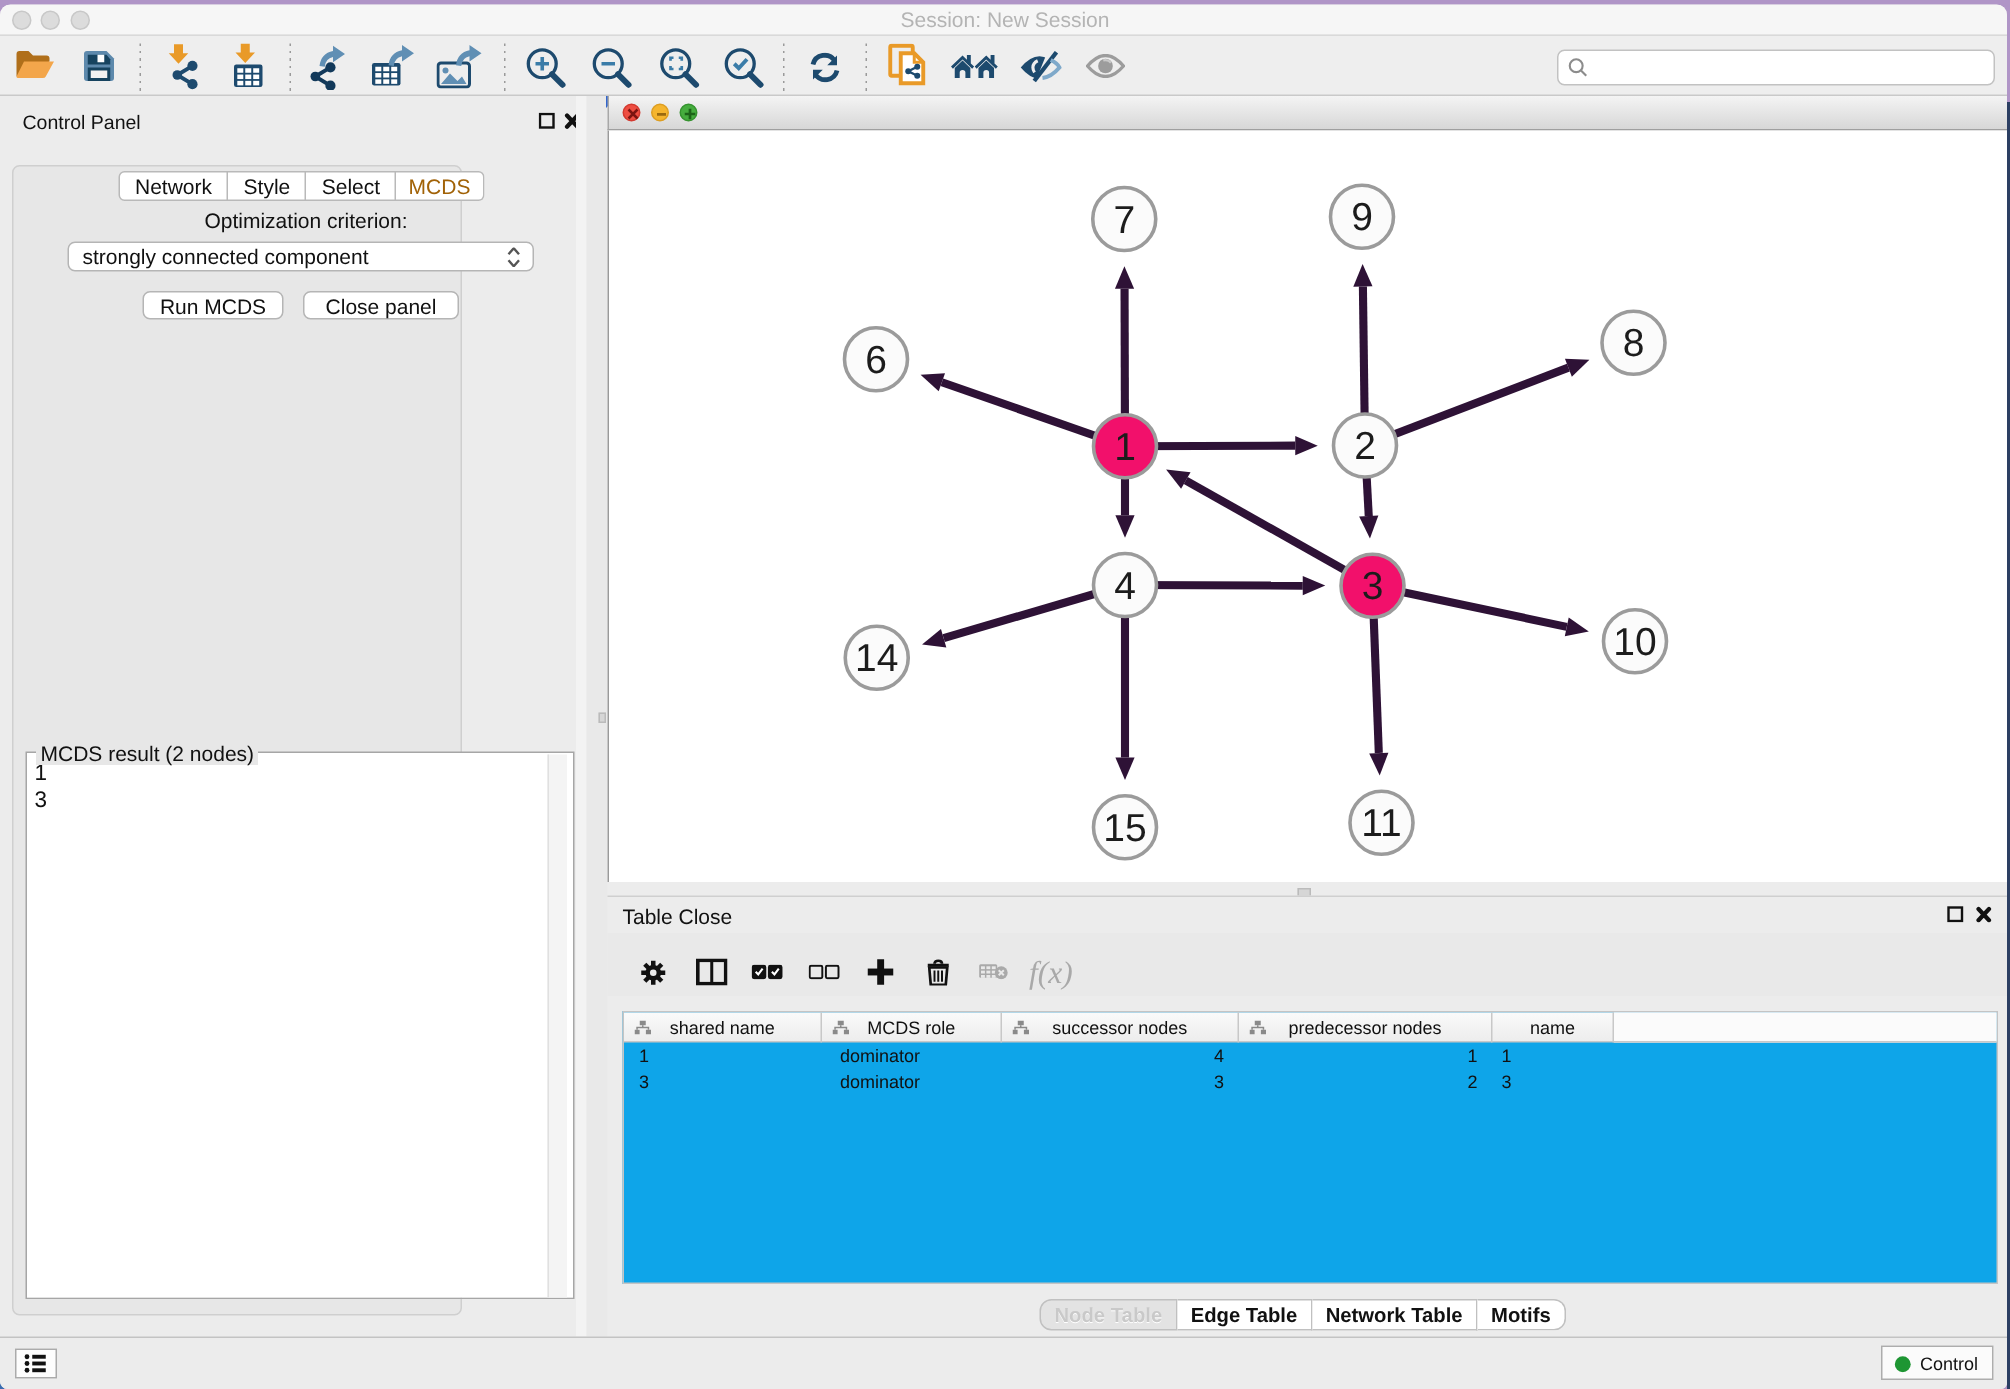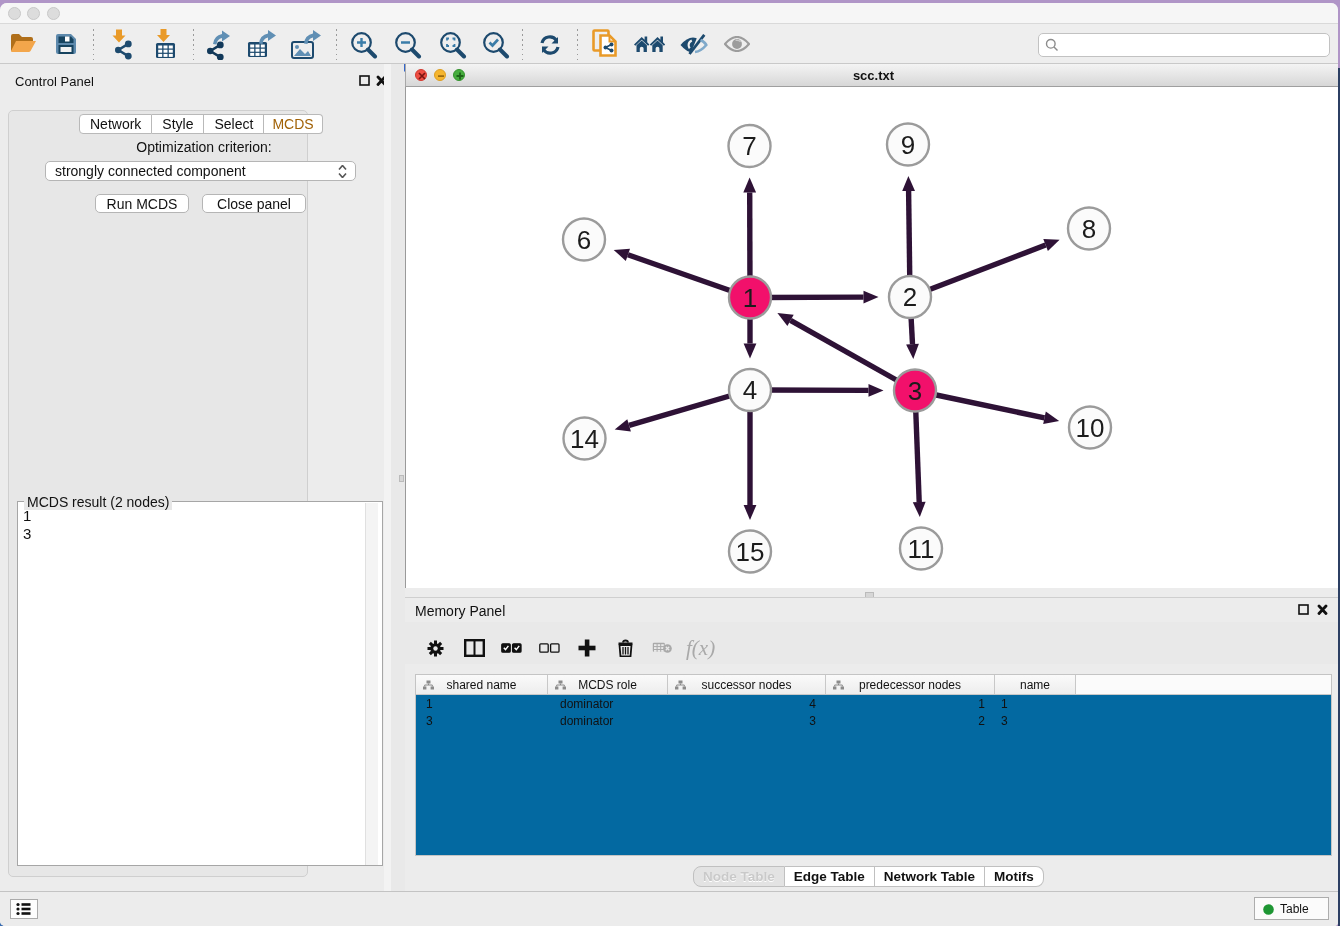--- a/index.html
+++ b/index.html
@@ -38,21 +38,21 @@
 .light { position:absolute; top:5px; width:12px; height:12px; border-radius:50%; }
 #net-title { position:absolute; left:0; top:4px; width:935px; text-align:center; font-size:13px; font-weight:bold; color:#111; }
 #canvas { position:absolute; left:0; top:23px; width:935px; height:501px; background:#fff; border-left:1.5px solid #9a9a9a; }
 #hdivider { position:absolute; left:405px; top:588px; width:935px; height:9px; background:#ececec; }
 #hd-handle { position:absolute; left:460px; top:1px; width:9px; height:6px; background:#d6d6d6; border:1px solid #bbb; }
 
 
 #tpanel { position:absolute; left:405px; top:594px; width:935px; height:294px; background:#ececec; border-top:1px solid #cfcfcf; }
 #tpanel .hdr { position:absolute; left:10px; top:5px; font-size:14px; color:#111; }
 #t-toolbar { position:absolute; left:0px; top:24px; width:935px; height:42px; background:#e9e9e9; }
-#ttable { position:absolute; left:10px; top:76px; width:917px; height:182px; background:#0369a1; border:1px solid #c4c4c4; }
+#ttable { position:absolute; left:10px; top:76px; width:917px; height:182px; background:#0ea5e9; border:1px solid #c4c4c4; }
 #thead { position:absolute; left:0; top:0; width:915px; height:20px; background:linear-gradient(#fafafa,#ededed); border-bottom:1px solid #c8c8c8; font-size:12px; color:#111; }
 .th { position:absolute; top:0; height:20px; border-right:1px solid #c8c8c8; text-align:center; line-height:20px; }
 .hicon { position:absolute; left:7px; top:5px; }
 .trow { position:absolute; font-size:12px; color:#111; height:17px; line-height:17px; }
 .cell { position:absolute; }
 #btabs { position:absolute; left:288px; top:268px; height:21px; display:flex; font-size:13.5px; font-weight:bold; }
 #btabs .tab { background:#fff; border:1px solid #c0c0c0; border-left:none; padding:0 9px; line-height:19px; color:#111; }
 #btabs .tab.sel { background:#e3e3e3; color:#c9c9c9; text-shadow:0 1px 0 #fff; border-left:1px solid #c0c0c0; border-radius:8px 0 0 8px; }
 #btabs .tab:last-child { border-radius:0 8px 8px 0; }
 
@@ -64,20 +64,21 @@
 <body>
 
 <div class="abs" style="left:0;top:921px;width:3px;height:5px;background:#3a6db0;"></div>
 <div class="abs" style="left:1338px;top:68px;width:2px;height:858px;background:#2c3f63;"></div>
 
 <div id="win">
   <div id="titlebar">
     <div class="tl" style="left:8px;"></div>
     <div class="tl" style="left:27px;"></div>
     <div class="tl" style="left:47px;"></div>
+    <div id="title">Session: New Session</div>
   </div>
 
   <div id="toolbar">
     <div id="searchbox"></div>
     <svg class="abs" style="left:9px;top:9px;" width="27" height="20" viewBox="0 0 27 20">
         <path d="M2 18 L2 3 Q2 1 4 1 L10 1 L13 4 L22 4 Q24 4 24 6 L24 8 Z" fill="#b06f1a"></path>
         <path d="M2 18 L7 8 L27 8 L21.5 18 Q21 19 19.5 19 L3 19 Q2 19 2 18 Z" fill="#f3a64b"></path>
       </svg>
     <svg class="abs" style="left:54px;top:8px;" width="24" height="24" viewBox="0 0 24 24">
         <path d="M2 4 Q2 2 4 2 L17 2 L22 7 L22 20 Q22 22 20 22 L4 22 Q2 22 2 20 Z" fill="#5d89ac"></path>
@@ -238,21 +239,20 @@
       <div class="light" style="left:47px;background:#46ad3e;border:1px solid #35932f;"></div>
       <svg class="abs" style="left:11.5px;top:7.5px;" width="8" height="8">
           <path d="M1 1 L7 7 M7 1 L1 7" stroke="#7c1410" stroke-width="1.7"></path>
         </svg>
       <svg class="abs" style="left:30.5px;top:10.5px;" width="8" height="3">
           <path d="M1 1.2 L7 1.2" stroke="#9a6a10" stroke-width="1.8"></path>
         </svg>
       <svg class="abs" style="left:49.5px;top:7.5px;" width="8" height="8">
           <path d="M4 0.5 L4 7.5 M0.5 4 L7.5 4" stroke="#1c6418" stroke-width="1.8"></path>
         </svg>
-      <div id="net-title">scc.txt</div>
     </div>
     <div id="canvas">
       <svg width="935" height="501" viewBox="0 0 935 501">
         <line x1="344.0" y1="210.5" x2="343.7" y2="105.5" stroke="#2e1236" stroke-width="5.4"></line>
         <polygon points="343.6,90.5 350.1,105.5 337.3,105.5" fill="#2e1236"></polygon>
         <line x1="344.0" y1="210.5" x2="221.9" y2="167.8" stroke="#2e1236" stroke-width="5.4"></line>
         <polygon points="207.7,162.9 224.0,161.8 219.8,173.9" fill="#2e1236"></polygon>
         <line x1="344.0" y1="210.5" x2="457.5" y2="210.1" stroke="#2e1236" stroke-width="5.4"></line>
         <polygon points="472.5,210.1 457.5,216.5 457.5,203.7" fill="#2e1236"></polygon>
         <line x1="344.0" y1="210.5" x2="344.0" y2="256.5" stroke="#2e1236" stroke-width="5.4"></line>
@@ -300,21 +300,21 @@
         <text x="178.5" y="360.5" font-size="26" fill="#1c1c1c" text-anchor="middle" font-family="Liberation Sans,sans-serif">14</text>
         <text x="344.0" y="473.5" font-size="26" fill="#1c1c1c" text-anchor="middle" font-family="Liberation Sans,sans-serif">15</text>
       </svg>
     </div>
   </div>
   <div id="hdivider">
       <div id="hd-handle"></div>
     </div>
 
   <div id="tpanel">
-    <div class="hdr">Memory Panel</div>
+    <div class="hdr">Table Close</div>
     <svg class="abs" style="left:893px;top:6px;" width="30" height="11" viewBox="0 0 30 11">
       <rect x="1" y="1" width="9" height="9" fill="none" stroke="#111" stroke-width="1.6"></rect>
       <path d="M21 2 L28 9.5 M28 2 L21 9.5" stroke="#111" stroke-width="2.8" stroke-linecap="round"></path>
     </svg>
     <div id="t-toolbar">
       <svg class="abs" style="left:22.1px;top:17.5px;" width="17" height="17" viewBox="0 0 17 17">
           <g fill="#111">
             <circle cx="8.5" cy="8.5" r="5.2"></circle>
             <rect x="7" y="0.5" width="3" height="16"></rect>
             <rect x="0.5" y="7" width="16" height="3"></rect>
@@ -433,16 +433,16 @@
         <circle cx="7" cy="9" r="1.6" fill="#111"></circle>
           <rect x="10.5" y="7.7" width="9" height="2.6" fill="#111"></rect>
         <circle cx="7" cy="13.5" r="1.6" fill="#111"></circle>
           <rect x="10.5" y="12.2" width="9" height="2.6" fill="#111"></rect>
       </svg>
     </div>
     <div id="membtn">
       <svg width="11" height="11" style="position:absolute;left:8px;top:6px;">
           <circle cx="5.5" cy="5.5" r="5.3" fill="#1e9633"></circle>
         </svg>
-      <span style="position:absolute;left:25px;top:4px;">Table</span>
+      <span style="position:absolute;left:25px;top:4px;">Control</span>
     </div>
   </div>
 </div>
 
 </body></html>

